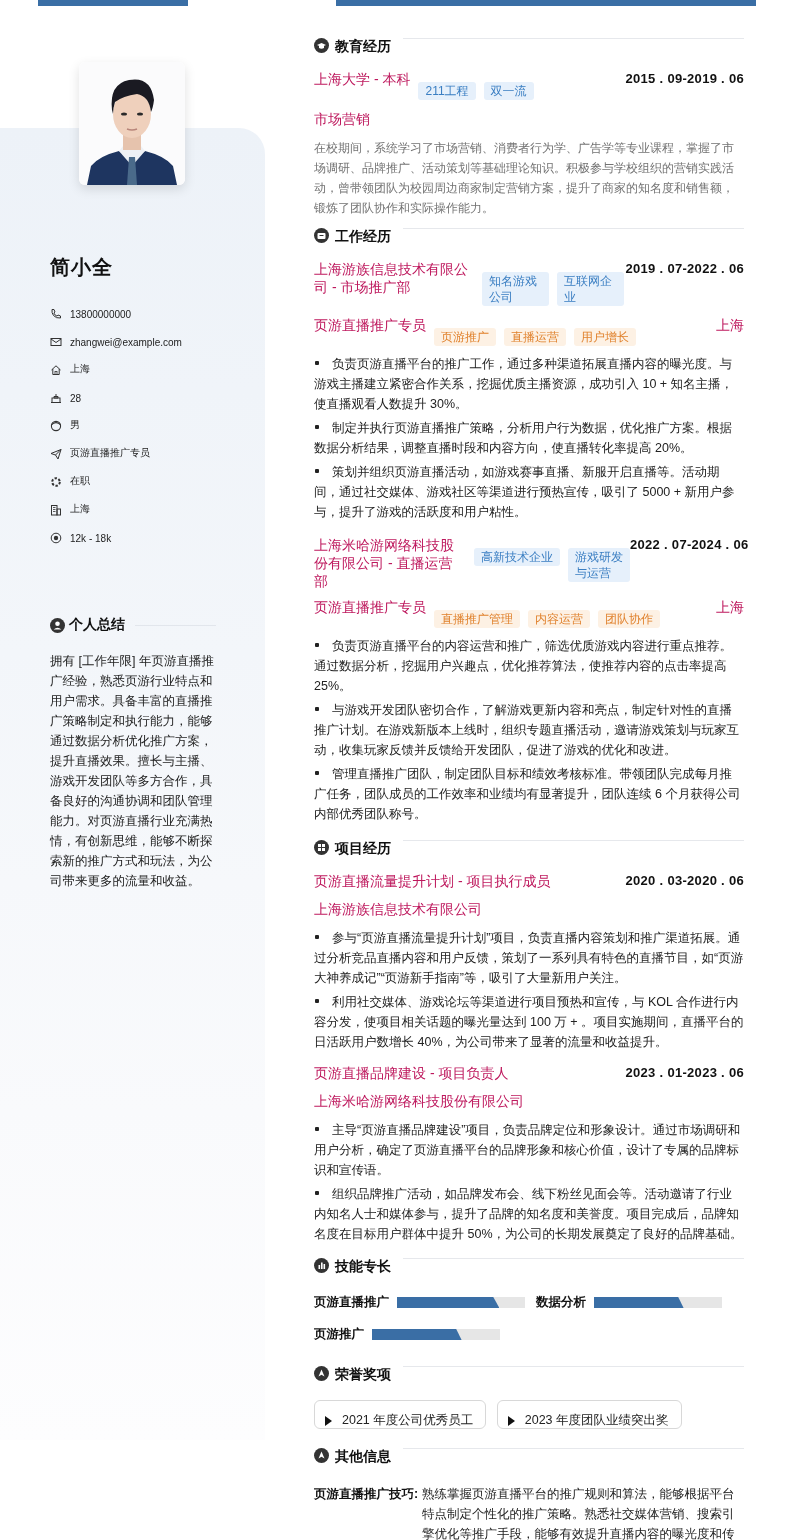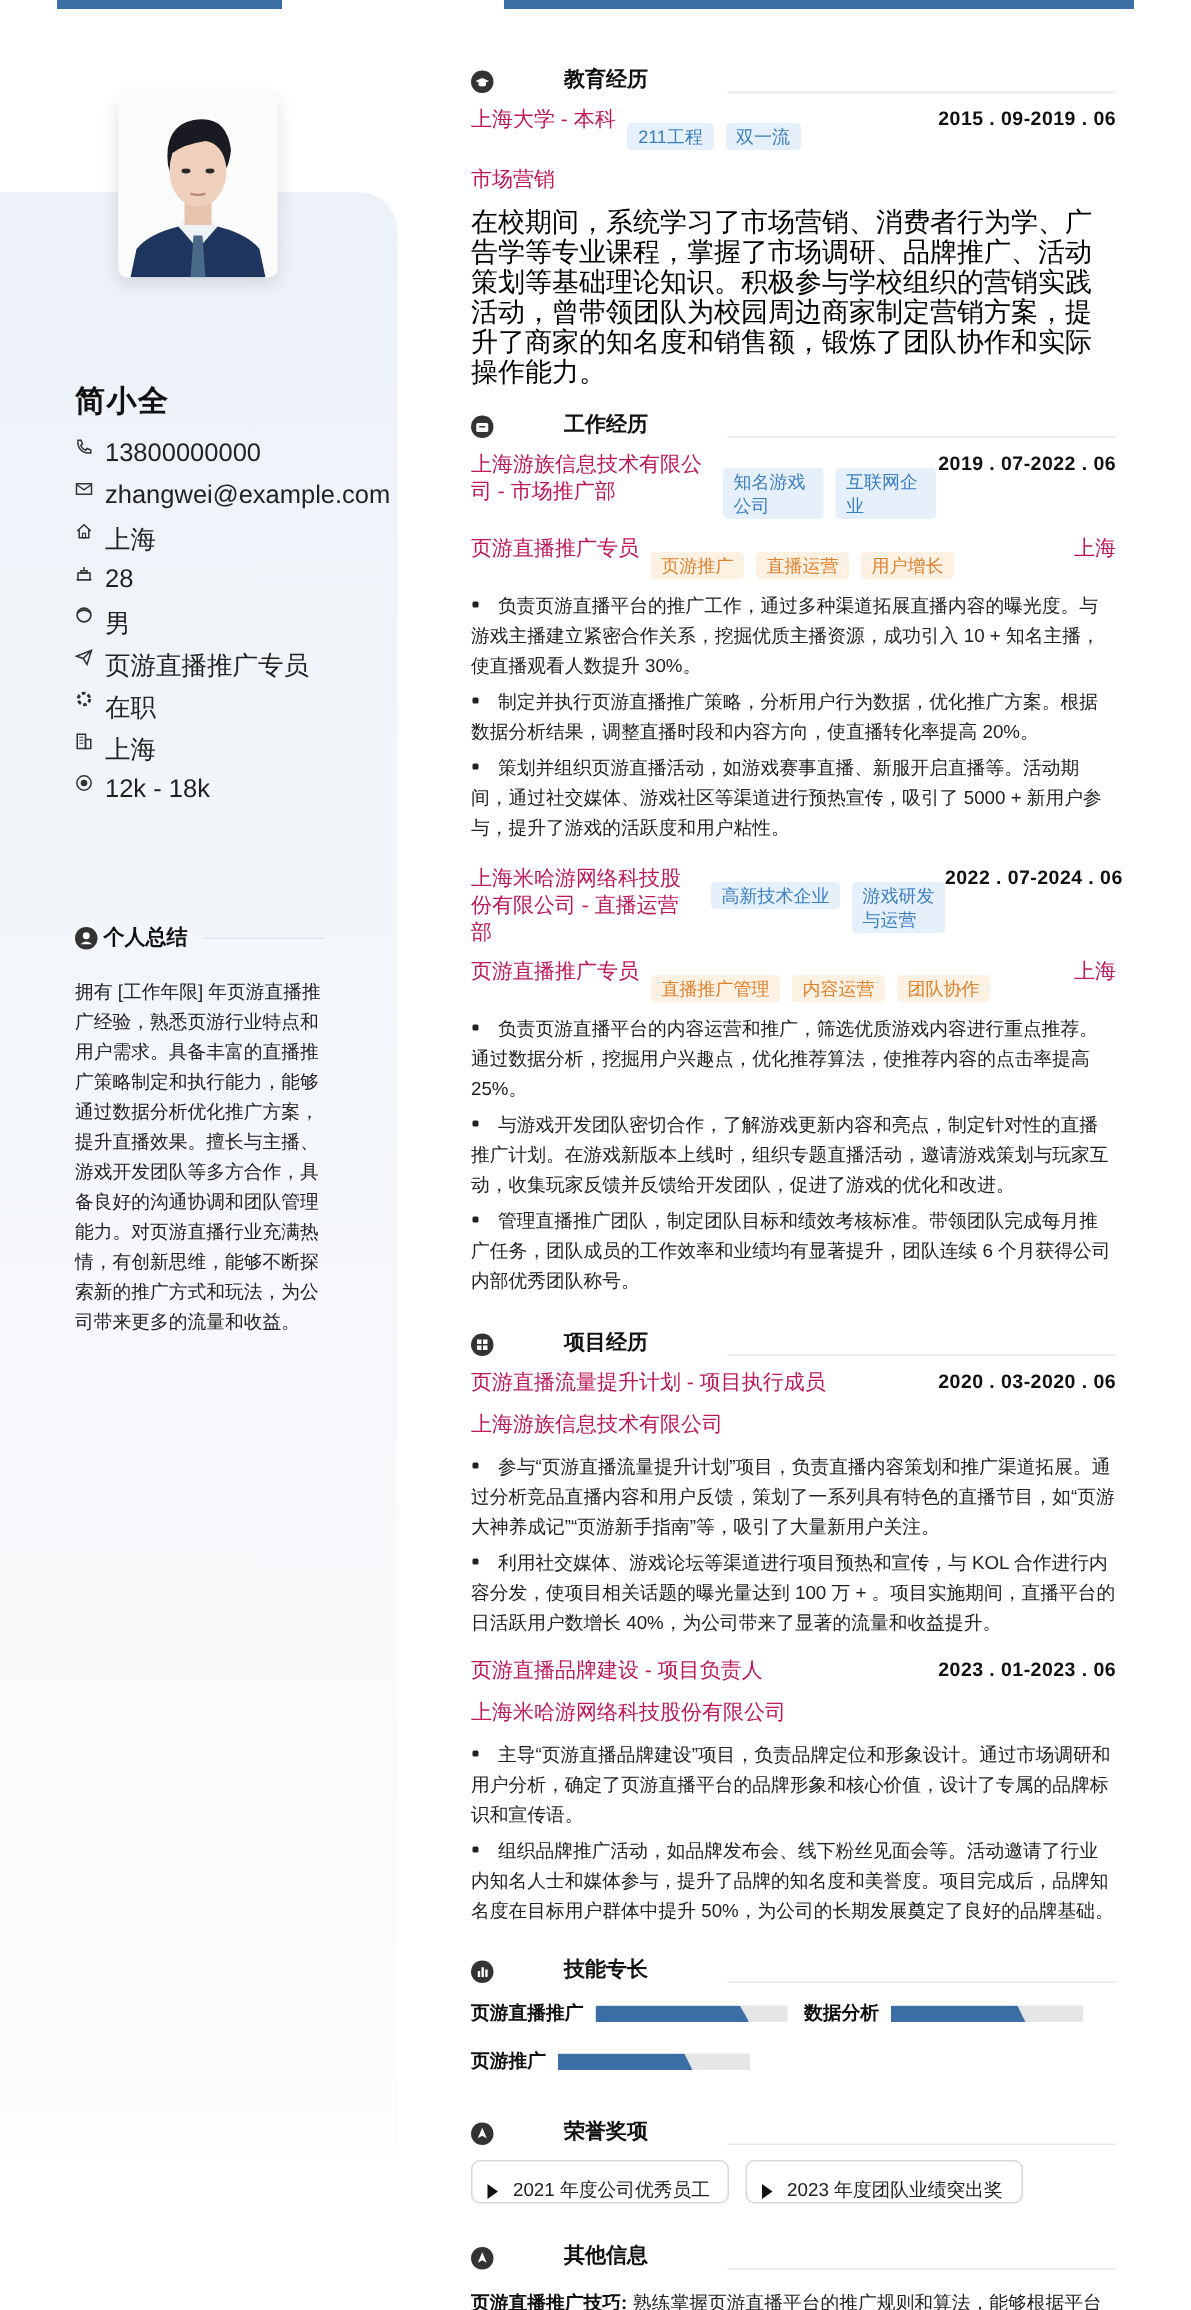--- a/index.html
+++ b/index.html
@@ -17,43 +17,43 @@
   }
   .photo {
     position: absolute; left: 79px; top: 62px; width: 106px; height: 123px;
     background: #fff; border-radius: 6px; box-shadow: 0 4px 12px rgba(0,0,0,0.12);
     overflow: hidden;
   }
   .photo svg { display: block; }
 
   .name { position: absolute; left: 50px; top: 254px; font-size: 20px; font-weight: bold; color: #111; letter-spacing: 1px; }
   .contacts { position: absolute; left: 50px; top: 292px; }
-  .contact { display: flex; align-items: flex-start; height: 28px; font-size: 17px; color: #222; }
+  .contact { display: flex; align-items: flex-end; height: 28px; font-size: 10px; color: #222; }
   .contact .ic { width: 12px; height: 12px; margin-right: 8px; display: inline-flex; align-items: center; justify-content: center; color: #333; }
 
   .summary-head { position: absolute; left: 50px; top: 616px; width: 166px; display: flex; align-items: center; }
   .summary-head .title { font-size: 14px; font-weight: bold; color: #111; margin-left: 4px; white-space: nowrap; }
   .summary-head .line { flex: 1; height: 1px; background: #e2e6ec; margin-left: 10px; }
   .summary-text { position: absolute; left: 50px; top: 651px; width: 164px; font-size: 12.5px; line-height: 20px; color: #222; }
 
   .main { position: absolute; left: 314px; top: 38px; width: 430px; }
-  .sec-head { display: flex; align-items: flex-end; height: 24px; margin-bottom: 8px; gap: 41px; }
+  .sec-head { display: flex; align-items: flex-start; height: 24px; margin-bottom: 8px; }
   .sec-head .sec-ic { width: 15px; height: 15px; border-radius: 50%; background: #333; display: inline-flex; align-items: center; justify-content: center; }
   .sec-head .title { font-size: 14px; font-weight: bold; color: #111; margin-left: 6px; white-space: nowrap; }
   .sec-head .line { flex: 1; height: 1px; background: #e6e8ec; margin-left: 12px; }
 
   .row { display: flex; align-items: flex-start; justify-content: space-between; }
   .row .l { display: flex; align-items: flex-start; }
   .b { font-weight: normal; font-size: 14px; color: #be185d; line-height: 18px; }
   .date { font-weight: bold; font-size: 13px; color: #111; white-space: nowrap; letter-spacing: 0.3px; line-height: 18px; }
   .tag { display: inline-block; font-size: 12px; line-height: 16px; padding: 1px 7px; border-radius: 3px; margin-left: 8px; white-space: nowrap; margin-top: 12px; }
   .tag.blue { background: #e6f0fb; color: #3a7ec2; }
   .tag.orange { background: #fdf1e4; color: #e0812c; }
   .tag.wrap { white-space: normal; width: 67px; line-height: 16px; padding: 1px 7px; }
-  .para { font-size: 18px; line-height: 20px; color: #000000; }
+  .para { font-size: 12px; line-height: 20px; color: #737373; }
   ul.bul { list-style: none; }
   ul.bul li { position: relative; padding-left: 0; text-indent: 0; font-size: 12.5px; line-height: 20px; color: #222; margin-bottom: 4px; }
   ul.bul li .dot { display: inline-block; width: 18px; }
   ul.bul li .dot::before { content: ""; display: inline-block; width: 4px; height: 4px; background: #222; border-radius: 1px; vertical-align: middle; margin-left: 1px; margin-bottom: 3px; }
 
   .skills { position: relative; height: 64px; }
   .skill { position: absolute; display: flex; align-items: center; font-size: 12.5px; font-weight: bold; color: #111; }
   .bar { height: 11px; background: #e6e6e6; margin-left: 8px; width: 128px; position: relative; }
   .bar .fill { position: absolute; left: 0; top: 0; bottom: 0; background: #3a6ea5; clip-path: polygon(0 0, 94% 0, 100% 100%, 0 100%); }
 

